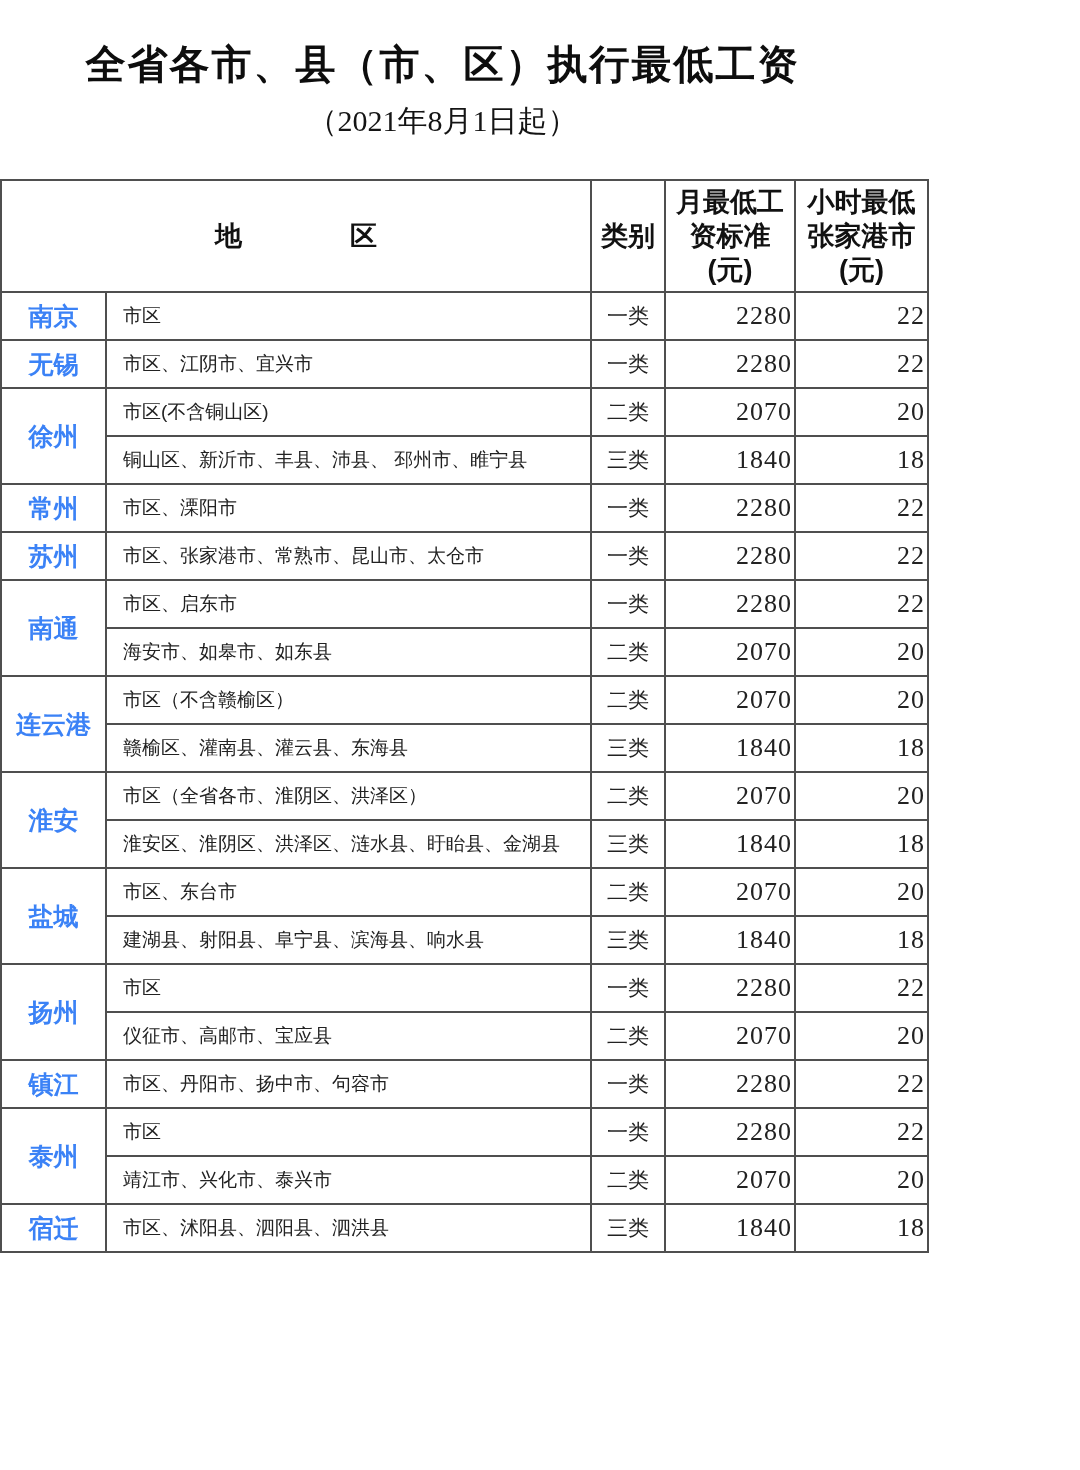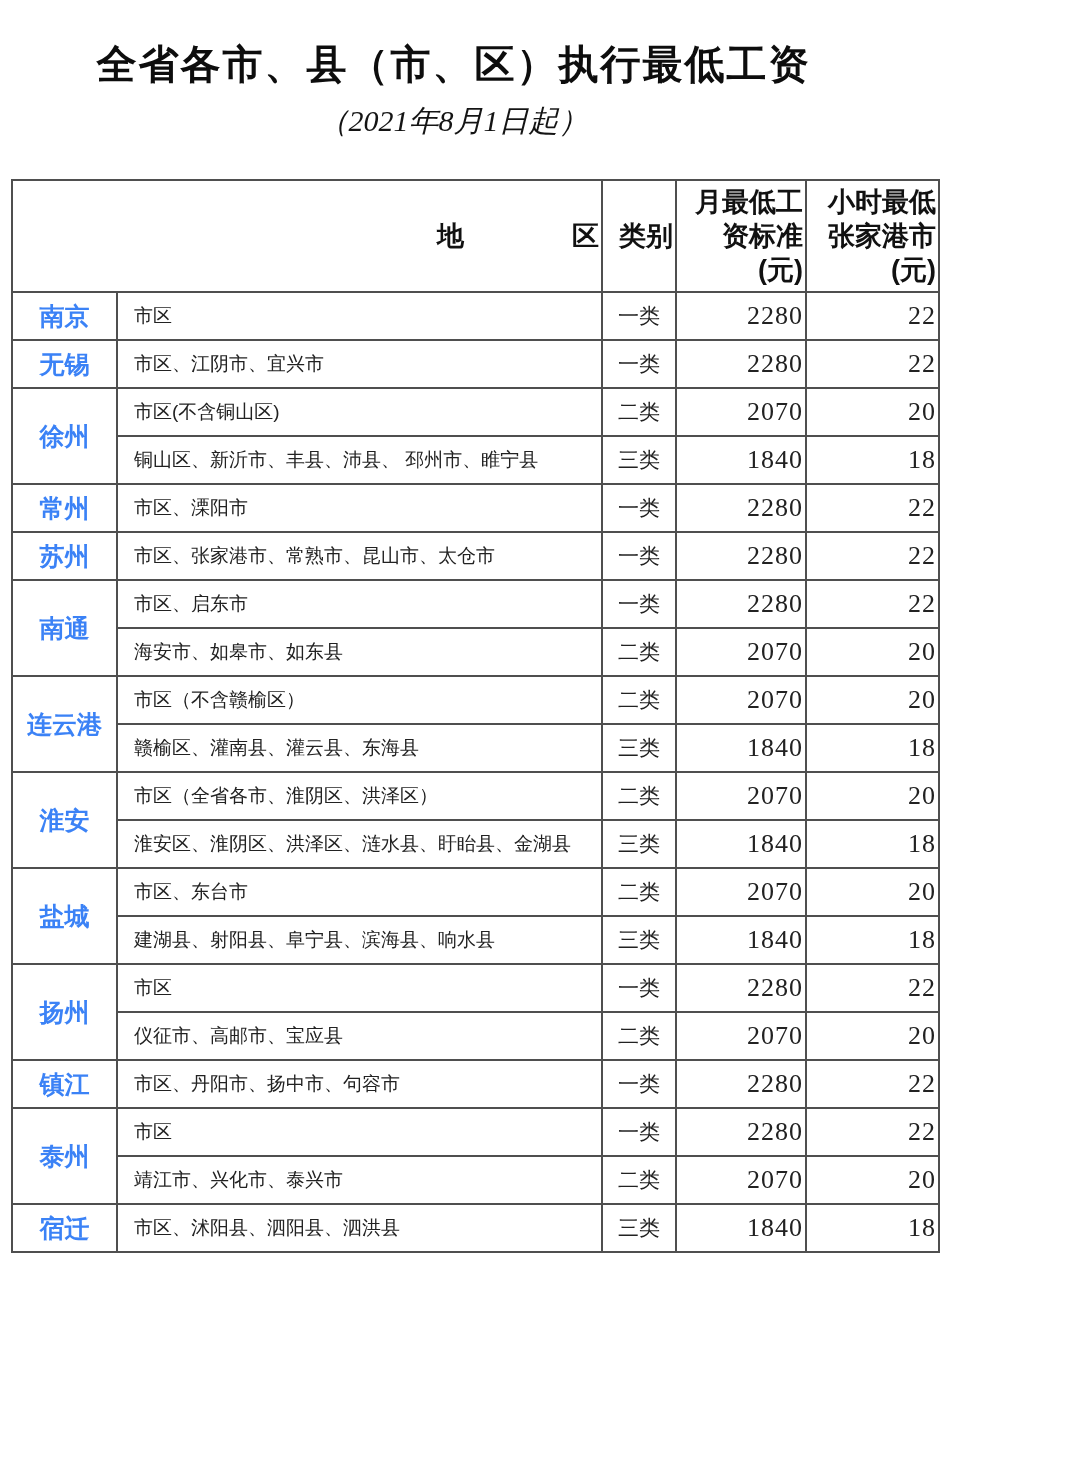--- a/index.html
+++ b/index.html
@@ -11,60 +11,58 @@
     width: 1080px;
     min-height: 1470px;
     font-family: "Liberation Sans", sans-serif;
     color: #1a1a1a;
     box-sizing: border-box;
   }
   .page {
     width: 885px;
     min-height: 1470px;
     background: #ffffff;
-    padding-left: 11px;
   }
   .title-block {
     padding-top: 36px;
     text-align: center;
   }
   .title-line {
     font-size: 40px;
     font-weight: bold;
     line-height: 57px;
     letter-spacing: 2px;
     color: #0d0d0d;
   }
   .subtitle {
     margin-top: 6px;
     font-size: 30px;
     font-weight: normal;
     font-family: "Liberation Serif", serif;
     line-height: 44px;
     color: #141414;
-    font-style: italic;
   }
   table.wage-table {
     border-collapse: collapse;
     table-layout: fixed;
     width: 927px;
     margin: 36px auto 0 auto;
   }
   .wage-table th, .wage-table td {
     border: 2px solid #4f4f4f;
     box-sizing: border-box;
     vertical-align: middle;
   }
   .wage-table th {
     font-size: 27px;
     font-weight: bold;
     line-height: 34px;
     height: 104px;
     white-space: pre-line;
-    text-align: right;
+    text-align: center;
     color: #111111;
     padding: 4px 2px;
   }
   .wage-table td {
     height: 48px;
   }
   td.city {
     font-size: 25px;
     font-weight: bold;
     text-align: center;

